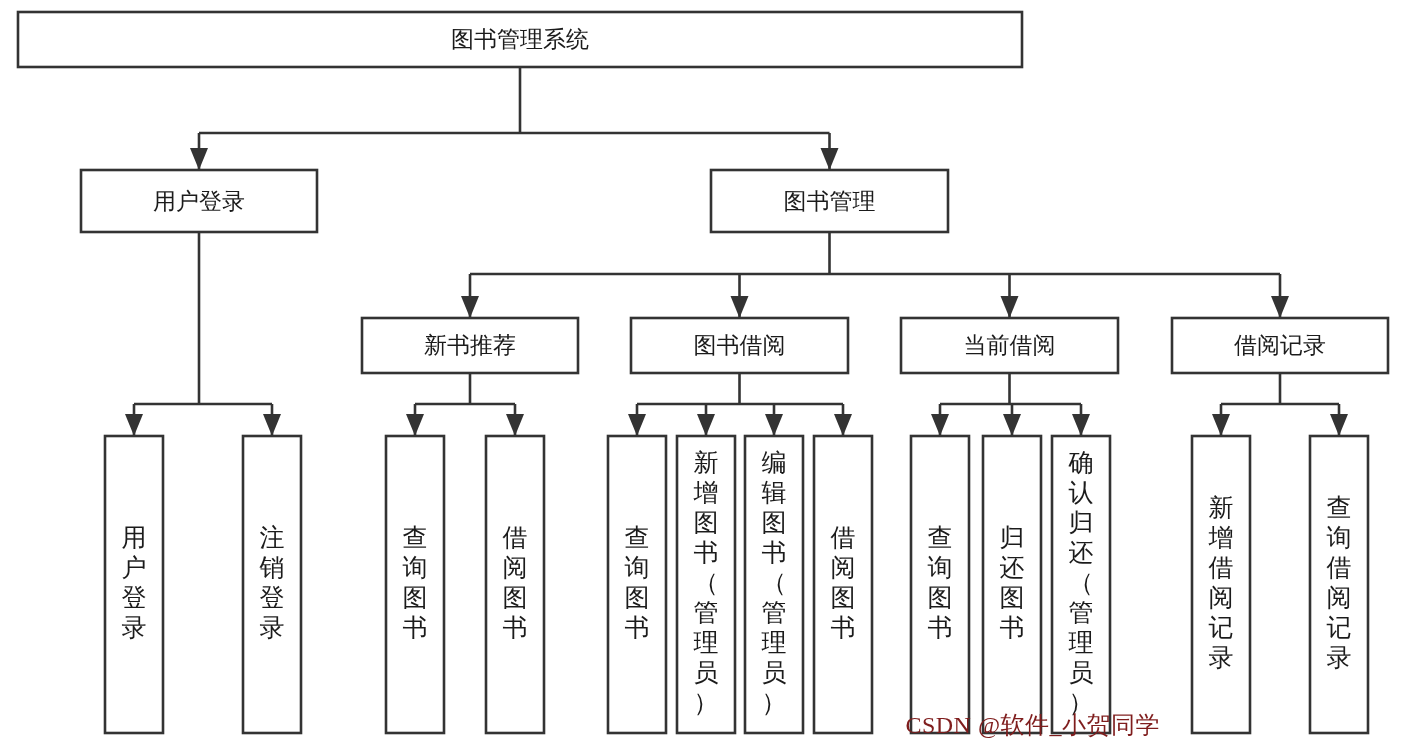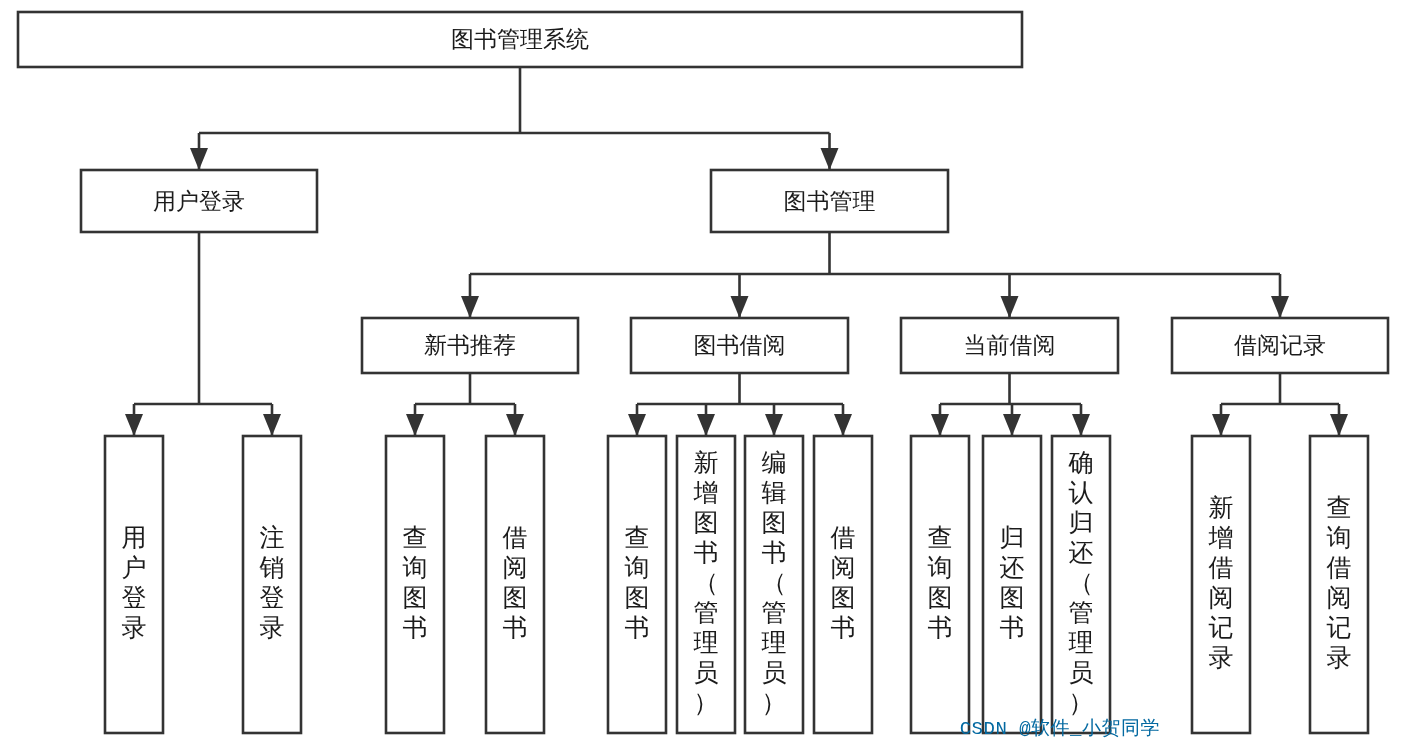--- a/index.html
+++ b/index.html
@@ -52,23 +52,23 @@
   .node-label-v {
     font-family: "DejaVu Sans", "Liberation Sans", sans-serif;
     font-size: 25px;
     fill: #1b1b1b;
     text-anchor: middle;
   }
   .watermark {
     position: absolute;
     right: 10px;
     bottom: 6px;
-    font-family: Liberation Mono, monospace;
-    font-size: 19px;
-    color: #0369a1;
+    font-family: Liberation Serif, serif;
+    font-size: 24px;
+    color: #7f1d1d;
     white-space: nowrap;
     letter-spacing: 0.5px;
     pointer-events: none;
   }
 </style>
 </head>
 <body>
 
 <div id="diagram-root">
   <svg id="tree-svg" viewBox="0 0 1405 747">

